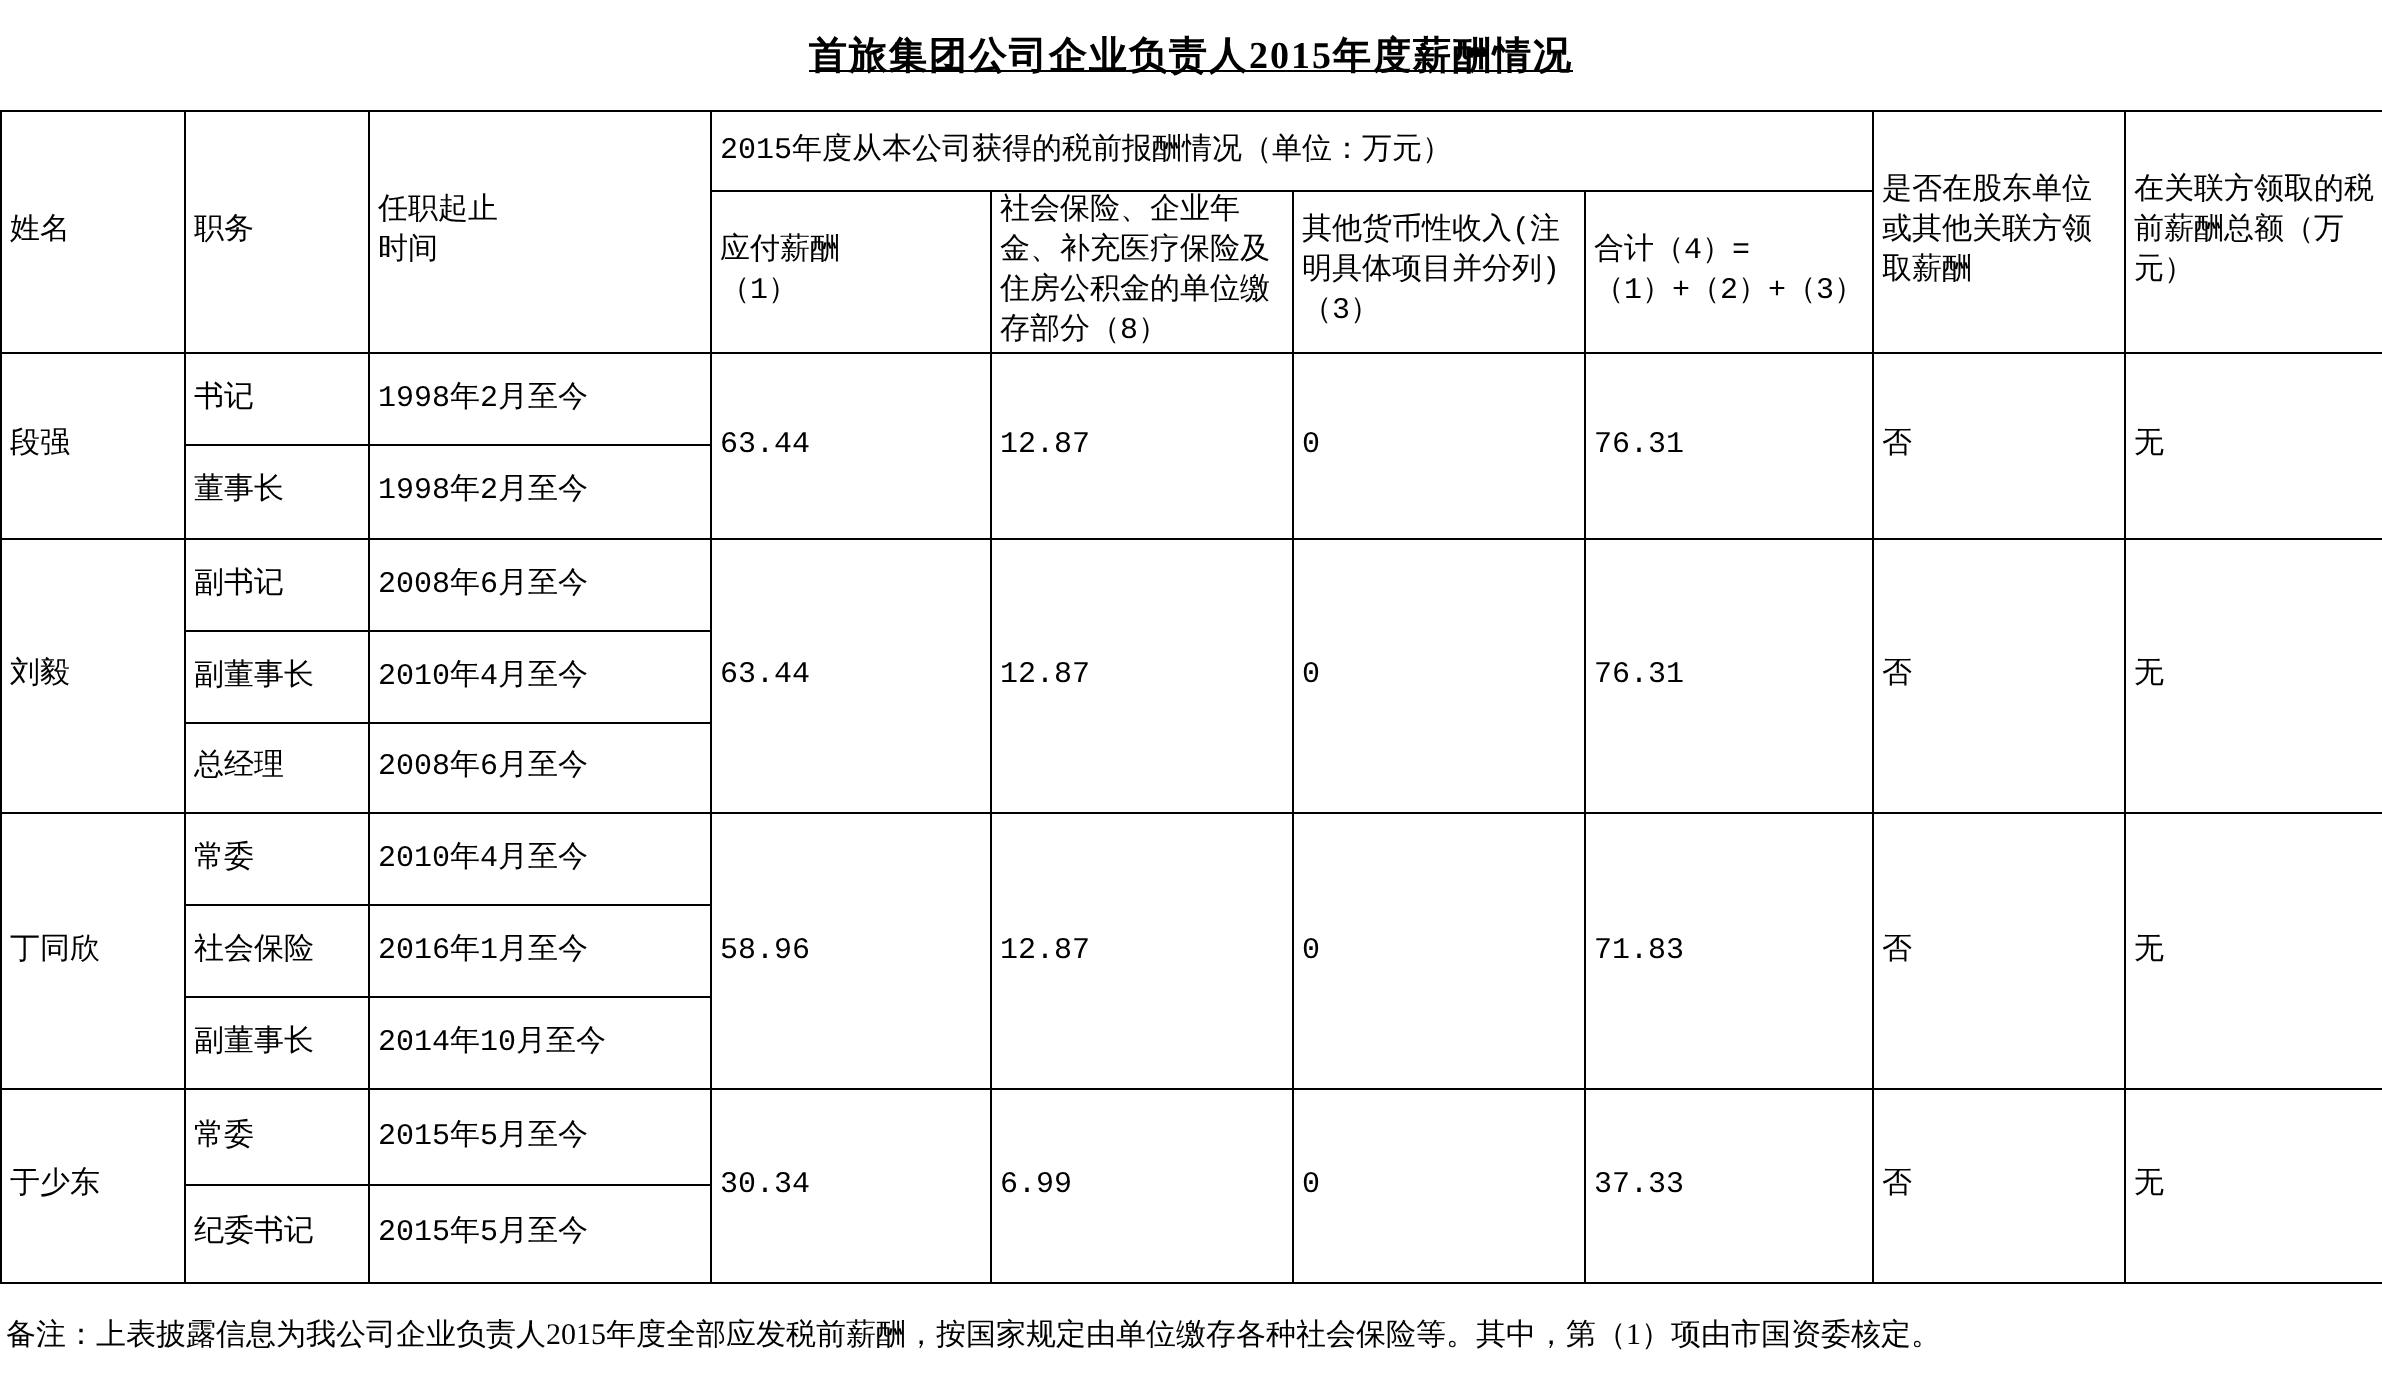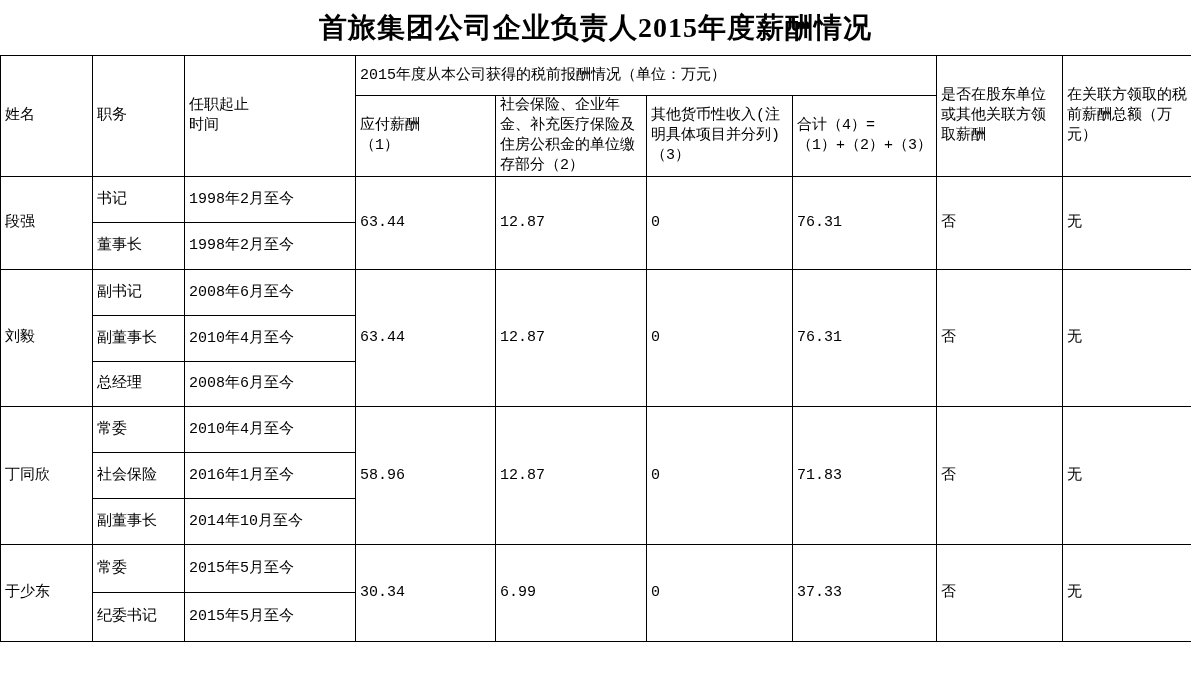--- a/index.html
+++ b/index.html
@@ -19,23 +19,24 @@
     overflow: hidden;
   }
   .title-bar {
     height: 55px;
     display: flex;
     align-items: center;
     justify-content: center;
   }
   .title-bar h1 {
     margin: 0;
-    font-size: 28px;
+    font-size: 19px;
     font-weight: bold;
     letter-spacing: 1px;
+    text-decoration: underline;
   }
   table.salary {
     border-collapse: collapse;
     table-layout: fixed;
     width: 1191px;
   }
   table.salary td {
     border: 1px solid #000000;
     vertical-align: middle;
     font-size: 15px;
@@ -92,21 +93,21 @@
       <td rowspan="2" class="hdr">任职起止
 时间</td>
       <td colspan="4" class="hdr">2015年度从本公司获得的税前报酬情况（单位：万元）</td>
       <td rowspan="2" class="hdr hdr-rel-pay">是否在股东单位或其他关联方领取薪酬</td>
       <td rowspan="2" class="hdr hdr-rel-total">在关联方领取的税前薪酬总额（万元）</td>
     </tr>
 
     <tr class="hrow2">
       <td class="hdr">应付薪酬
 （1）</td>
-      <td class="hdr hdr-social">社会保险、企业年金、补充医疗保险及住房公积金的单位缴存部分（2）</td>
+      <td class="hdr hdr-social">社会保险、企业年金、补充医疗保险及住房公积金的单位缴存部分（8）</td>
       <td class="hdr hdr-other">其他货币性收入(注明具体项目并分列)（3）</td>
       <td class="hdr hdr-total">合计（4）=（1）+（2）+（3）</td>
     </tr>
 
     <tr class="r46">
       <td rowspan="2">段强</td>
       <td>书记</td>
       <td>1998年2月至今</td>
       <td rowspan="2">63.44</td>
       <td rowspan="2">12.87</td>
@@ -171,14 +172,15 @@
       <td rowspan="2">否</td>
       <td rowspan="2">无</td>
     </tr>
     <tr class="r49">
       <td>纪委书记</td>
       <td>2015年5月至今</td>
     </tr>
   </tbody>
     </table>
 
+  <div class="note">备注：上表披露信息为我公司企业负责人2015年度全部应发税前薪酬，按国家规定由单位缴存各种社会保险等。其中，第（1）项由市国资委核定。</div>
 
 </div>
 
 </body></html>

